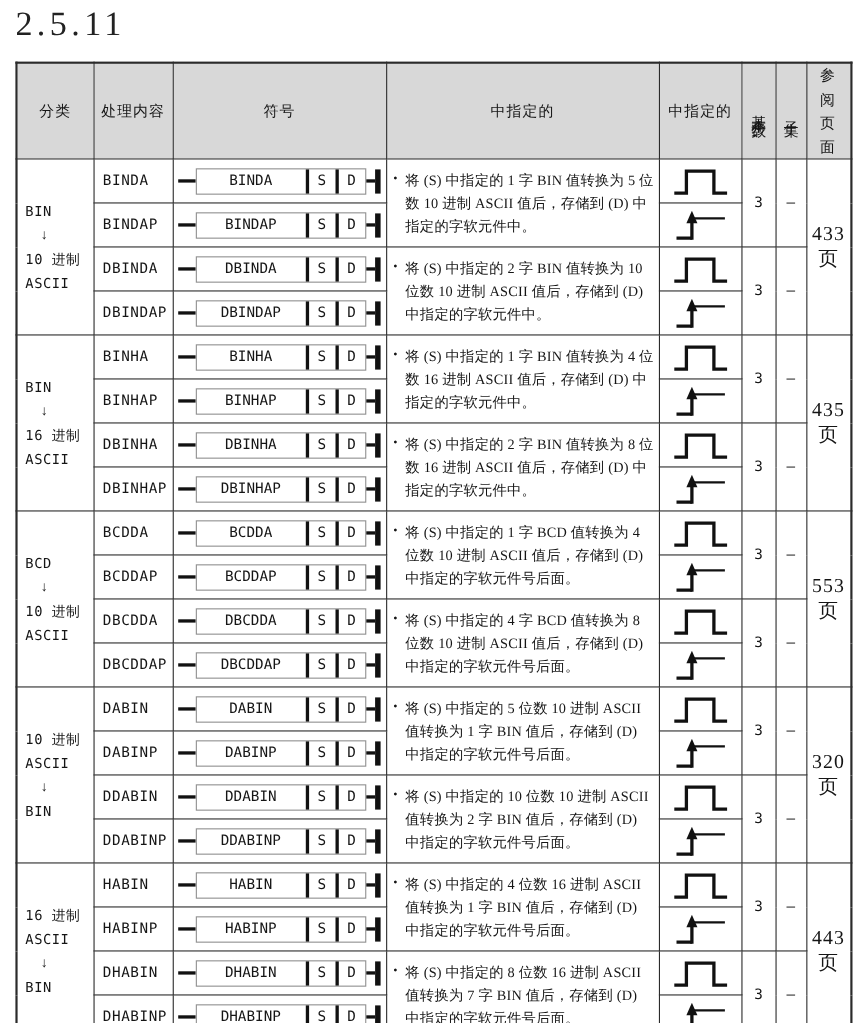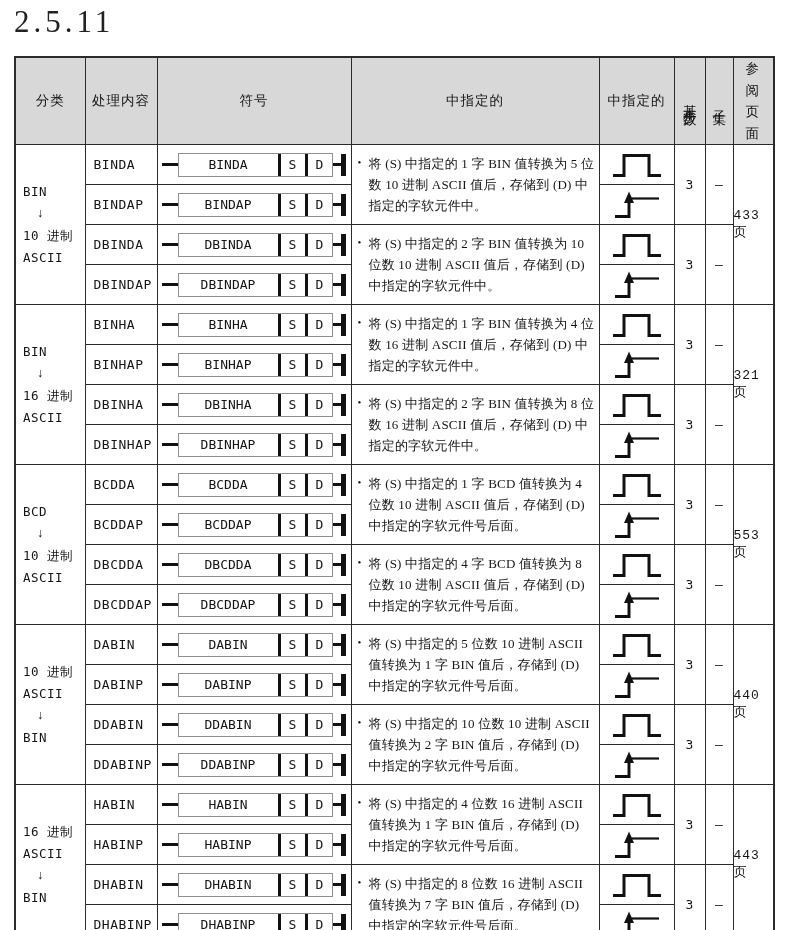--- a/index.html
+++ b/index.html
@@ -72,21 +72,21 @@
   .content{display:flex;}
   .bullet{width:11px;flex:0 0 11px;font-size:11px;padding-top:3px;}
   .ctext{flex:1;font-size:13px;line-height:1.62;letter-spacing:0.2px;}
 
   td.exec-cell{text-align:center;vertical-align:middle;}
   td.exec-sub{border-top:1px solid #555;}
   .wave{display:block;margin:0 auto;}
 
   td.steps-cell,td.subset-cell{text-align:center;vertical-align:middle;
     font-family:"DejaVu Sans Mono","Liberation Mono",monospace;font-size:13px;}
-  td.page-cell{vertical-align:middle;font-size:13px;letter-spacing:1px;font-family:Liberation Mono, monospace;}
+  td.page-cell{text-align:center;vertical-align:middle;font-size:18px;letter-spacing:1px;}
 </style>
 </head>
 <body>
 
 <div class="page">
 
   <div class="title">
     <span class="t-num">2.5.11</span>
   </div>
 
@@ -249,21 +249,21 @@
               <span class="ctext">将 (S) 中指定的 1 字 BIN 值转换为 4 位数 16 进制 ASCII 值后，存储到 (D) 中指定的字软元件中。</span>
             </div>
           </td>
           <td class="exec-cell">
             <svg class="wave" width="56" height="30" viewBox="0 0 56 30">
               <path d="M4 25.5 H15 V5.5 H40 V25.5 H52" fill="none" stroke="#111" stroke-width="3"></path>
             </svg>
           </td>
           <td class="steps-cell" rowspan="2">3</td>
           <td class="subset-cell" rowspan="2">–</td>
-          <td class="page-cell" rowspan="4">321 页</td>
+          <td class="page-cell" rowspan="4">435 页</td>
         </tr>
         <tr>
           <td class="ins-cell"><span>BINHAP</span></td>
           <td class="sym-cell-td">
             <div class="sym">
               <span class="wire-left"></span>
               <div class="sym-box">
                 <span class="sym-name">BINHAP</span>
                 <span class="sym-op">S</span>
                 <span class="sym-op">D</span>
@@ -467,21 +467,21 @@
               <span class="ctext">将 (S) 中指定的 5 位数 10 进制 ASCII 值转换为 1 字 BIN 值后，存储到 (D) 中指定的字软元件号后面。</span>
             </div>
           </td>
           <td class="exec-cell">
             <svg class="wave" width="56" height="30" viewBox="0 0 56 30">
               <path d="M4 25.5 H15 V5.5 H40 V25.5 H52" fill="none" stroke="#111" stroke-width="3"></path>
             </svg>
           </td>
           <td class="steps-cell" rowspan="2">3</td>
           <td class="subset-cell" rowspan="2">–</td>
-          <td class="page-cell" rowspan="4">440 页</td>
+          <td class="page-cell" rowspan="4">320 页</td>
         </tr>
         <tr>
           <td class="ins-cell"><span>DABINP</span></td>
           <td class="sym-cell-td">
             <div class="sym">
               <span class="wire-left"></span>
               <div class="sym-box">
                 <span class="sym-name">DABINP</span>
                 <span class="sym-op">S</span>
                 <span class="sym-op">D</span>

